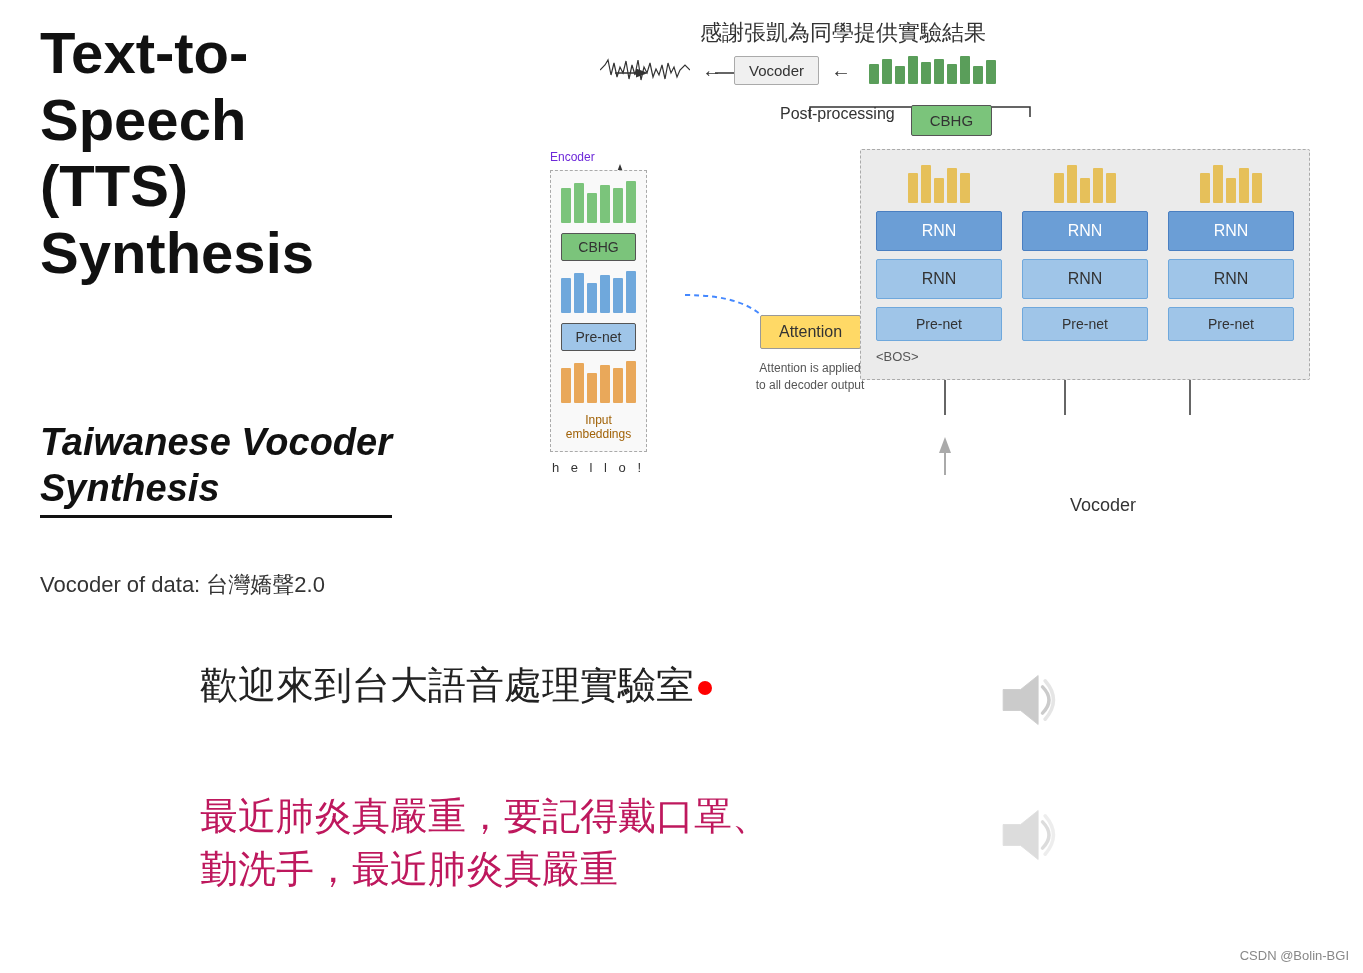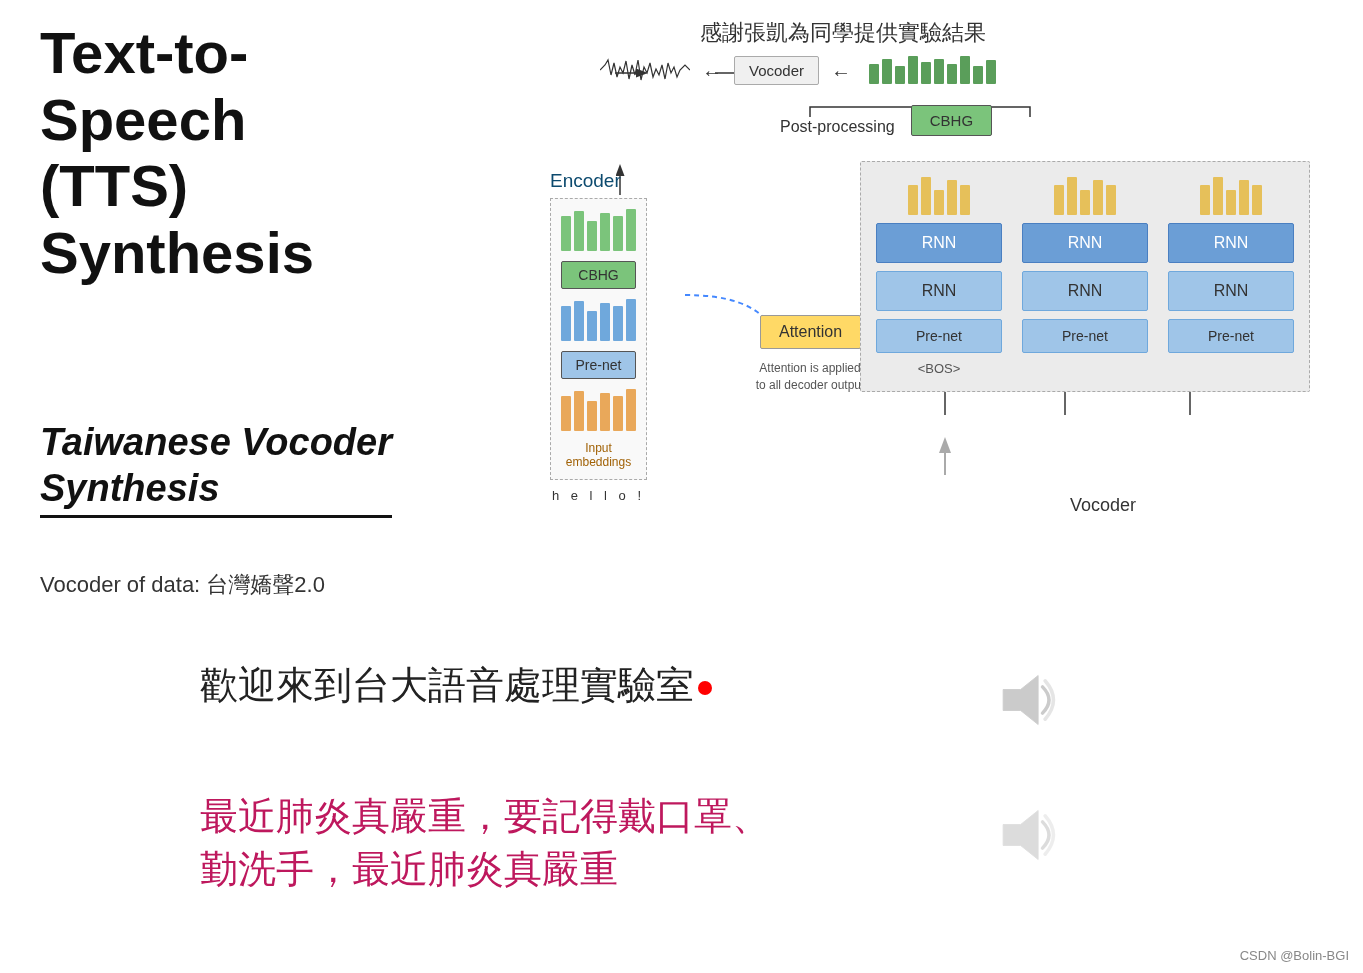--- a/index.html
+++ b/index.html
@@ -102,40 +102,39 @@
       background: #5a9e5a;
       border-radius: 1px;
     }
 
     
     .post-proc-row {
       position: absolute;
       top: 50px;
       left: 250px;
       display: flex;
-      align-items: flex-end;
+      align-items: flex-start;
       gap: 16px;
     }
     .post-proc-label {
       font-size: 16px;
       color: #333;
     }
     .cbhg-box-green {
       background: #7bc47b;
       border: 1.5px solid #555;
       padding: 6px 18px;
       font-size: 15px;
       color: #333;
       border-radius: 2px;
     }
     .encoder-label {
-      font-size: 19px;
-      color: #0c4a6e;
+      font-size: 12px;
+      color: #6d28d9;
       margin-bottom: 6px;
-      margin-top: 20px;
     }
     .encoder-box {
       border: 1.5px dashed #aaa;
       padding: 10px;
       background: #f9f9f9;
       display: flex;
       flex-direction: column;
       align-items: center;
       gap: 10px;
     }
@@ -219,21 +218,21 @@
       font-size: 12px;
       color: #555;
       text-align: center;
       width: 130px;
       line-height: 1.4;
     }
 
     
     .decoder-area {
       position: absolute;
-      top: 106px;
+      top: 94px;
       left: 330px;
       width: 450px;
       background: #ebebeb;
       border: 1.5px dashed #aaa;
       padding: 15px;
       border-radius: 2px;
     }
     .rnn-box {
       background: #6b9ed6;
       border: 1.5px solid #4a7fc1;
@@ -268,21 +267,21 @@
       align-items: flex-end;
     }
     .yellow-bar {
       width: 10px;
       background: #e6c05a;
       border-radius: 1px;
     }
     .bos-label {
       font-size: 13px;
       color: #555;
-      text-align: center;
+      text-align: left;
     }
     .decoder-label {
       position: absolute;
       top: 440px;
       left: 540px;
       font-size: 18px;
       color: #333;
     }
 
     

